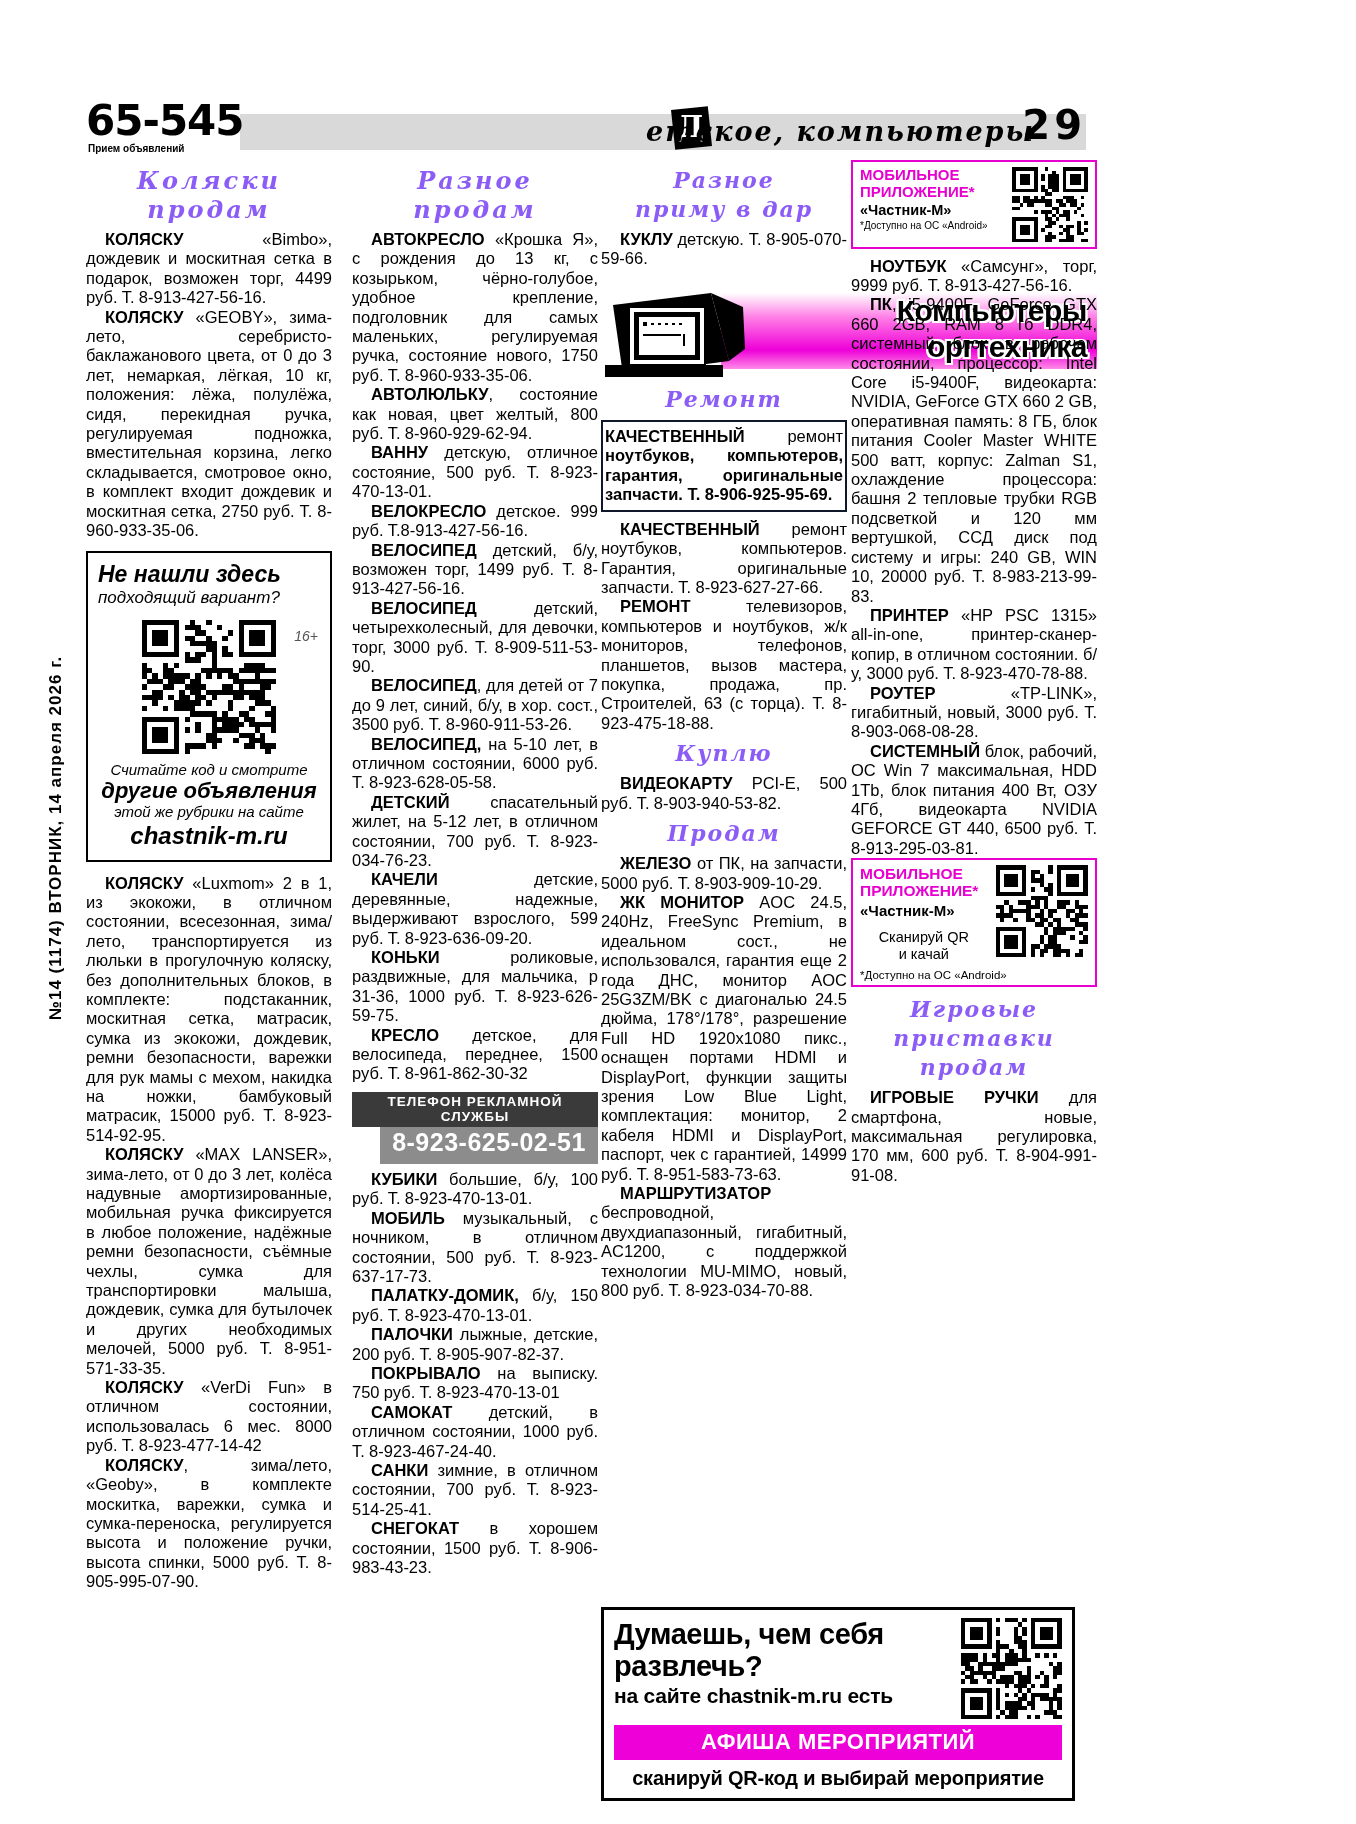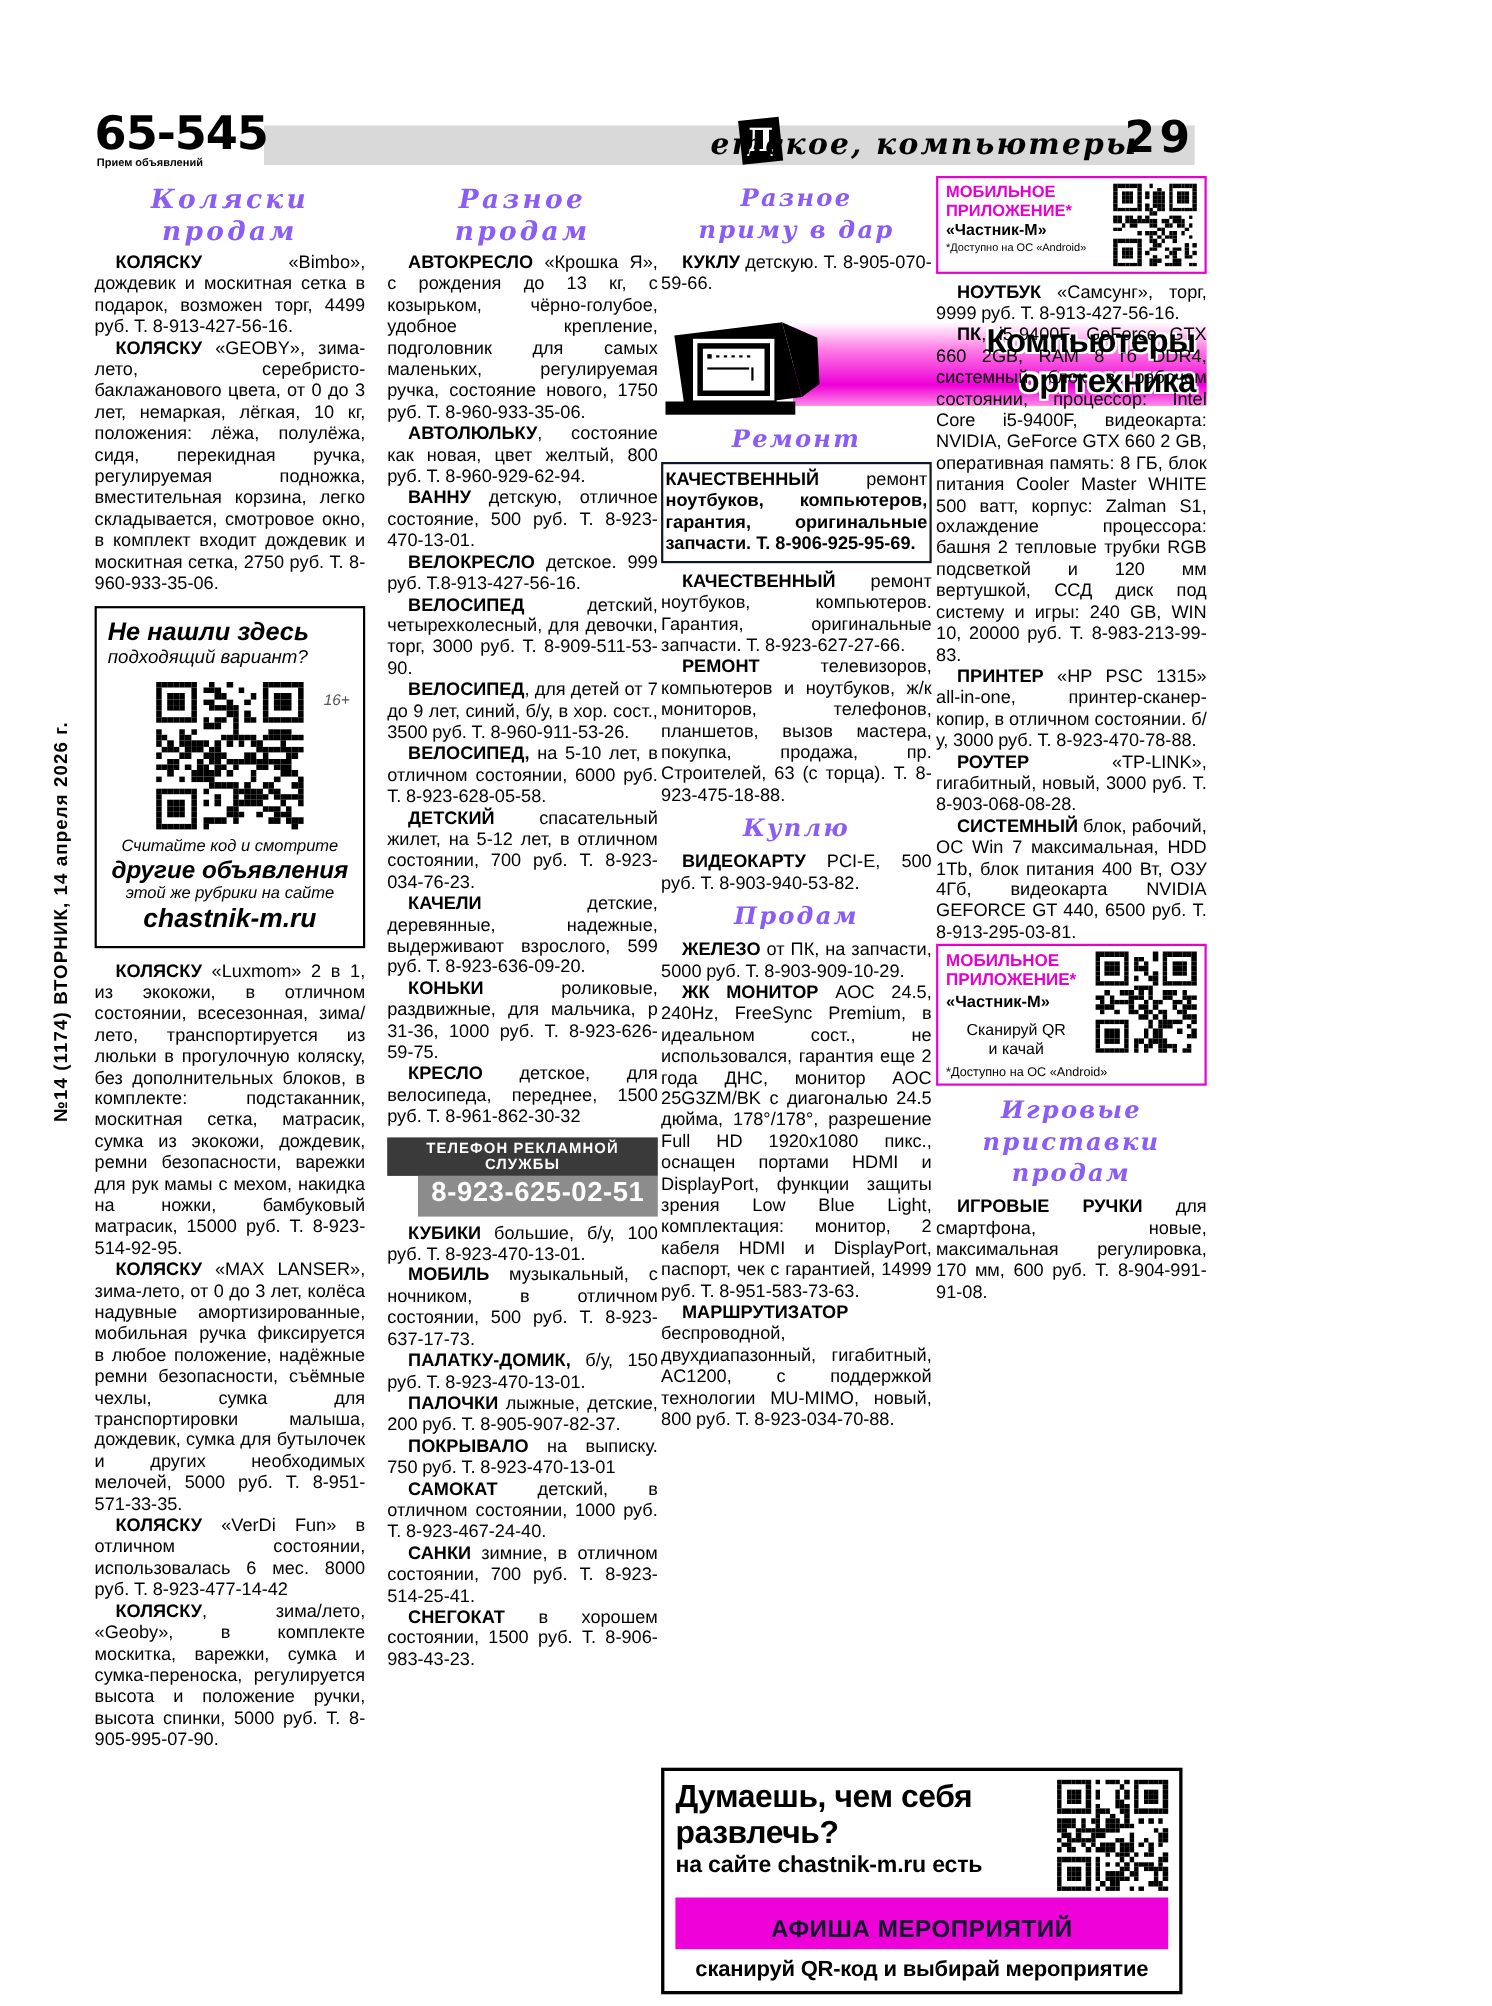--- a/index.html
+++ b/index.html
@@ -189,23 +189,23 @@
     border: 3px solid #000; padding: 8px 10px 8px;
     background: #fff;
   }
   .promo .row1 { display: flex; align-items: flex-start; gap: 8px; }
   .promo .ptxt { flex: 1; }
   .promo .h1 {
     font-size: 29px; font-weight: bold; letter-spacing: -0.4px; line-height: 32px;
   }
   .promo .h2 { font-size: 21px; font-weight: bold; margin-top: 2px; letter-spacing: -0.2px; }
   .promo .strip {
-    background: #ee00d8; color: #0f172a; font-weight: bold;
+    background: #ee00d8; color: #ffffff; font-weight: bold;
     font-size: 22px; letter-spacing: 0.5px;
-    padding: 16px 0 5px; text-align: center; margin-top: 6px;
+    padding: 4px 0 5px; text-align: center; margin-top: 6px;
   }
   .promo .h3 {
     font-size: 20px; font-weight: bold; text-align: center; margin-top: 7px;
     letter-spacing: -0.2px;
   }
 </style>
 </head>
 <body>
 
 <div class="page">
@@ -880,20 +880,21 @@
   <div class="col col2">
     <div class="rub">
       <div>Разное</div>
       <div>продам</div>
     </div>
 
     <p class="ad"><b>АВТОКРЕСЛО</b><span> «Крошка Я», с рождения до 13 кг, с козырьком, чёрно-голубое, удобное крепление, подголовник для самых маленьких, регулируемая ручка, состояние нового, 1750 руб. Т. 8-960-933-35-06.</span></p>
     <p class="ad"><b>АВТОЛЮЛЬКУ</b><span>, состояние как новая, цвет желтый, 800 руб. Т. 8-960-929-62-94.</span></p>
     <p class="ad"><b>ВАННУ</b><span> детскую, отличное состояние, 500 руб. Т. 8-923-470-13-01.</span></p>
     <p class="ad"><b>ВЕЛОКРЕСЛО</b><span> детское. 999 руб. Т.8-913-427-56-16.</span></p>
+    <p class="ad"><b>ВЕЛОСИПЕД</b><span> детский, б/у, возможен торг, 1499 руб. Т. 8-913-427-56-16.</span></p>
     <p class="ad"><b>ВЕЛОСИПЕД</b><span> детский, четырехколесный, для девочки, торг, 3000 руб. Т. 8-909-511-53-90.</span></p>
     <p class="ad"><b>ВЕЛОСИПЕД</b><span>, для детей от 7 до 9 лет, синий, б/у, в хор. сост., 3500 руб. Т. 8-960-911-53-26.</span></p>
     <p class="ad"><b>ВЕЛОСИПЕД,</b><span> на 5-10 лет, в отличном состоянии, 6000 руб. Т. 8-923-628-05-58.</span></p>
     <p class="ad"><b>ДЕТСКИЙ</b><span> спасательный жилет, на 5-12 лет, в отличном состоянии, 700 руб. Т. 8-923-034-76-23.</span></p>
     <p class="ad"><b>КАЧЕЛИ</b><span> детские, деревянные, надежные, выдерживают взрослого, 599 руб. Т. 8-923-636-09-20.</span></p>
     <p class="ad"><b>КОНЬКИ</b><span> роликовые, раздвижные, для мальчика, р 31-36, 1000 руб. Т. 8-923-626-59-75.</span></p>
     <p class="ad"><b>КРЕСЛО</b><span> детское, для велосипеда, переднее, 1500 руб. Т. 8-961-862-30-32</span></p>
 
     <div class="svcbanner">
       <div class="top">ТЕЛЕФОН РЕКЛАМНОЙ СЛУЖБЫ</div>

